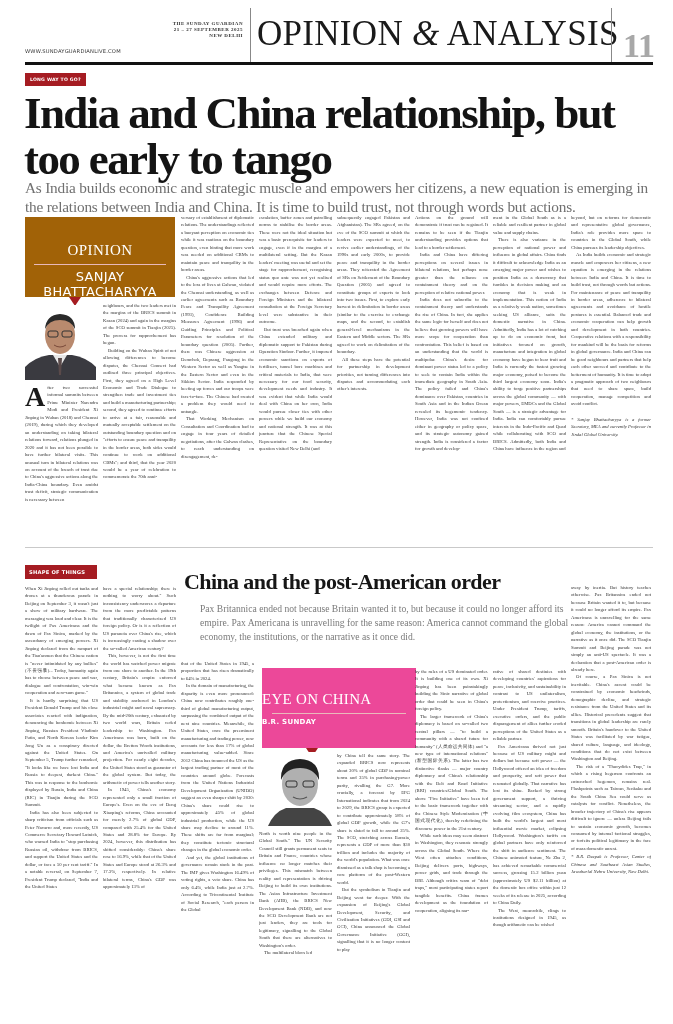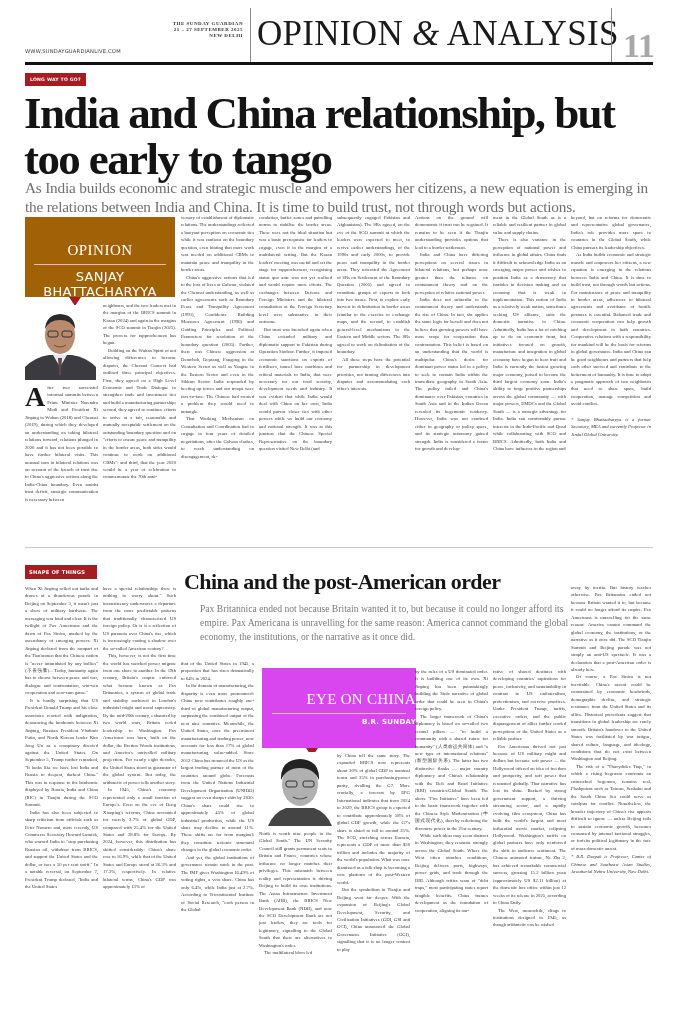--- a/index.html
+++ b/index.html
@@ -36,21 +36,21 @@
   .bio { font-style: italic; margin-top: 8px; text-indent: 0 !important; }
 
   
   .divider { position: absolute; left: 25px; top: 547px; width: 628px; height: 1px; background: #c9c9c9; }
 
   
   .shape-label { position: absolute; left: 25px; top: 565px; width: 72px; height: 14px; background: #a51c22; color: #fff; font-family: "DejaVu Sans", sans-serif; font-size: 5.2px; line-height: 14px; font-weight: bold; padding-left: 4px; letter-spacing: 0.2px; }
   .headline2 { position: absolute; left: 184px; top: 566px; width: 380px; font-size: 22px; line-height: 32px; color: #161616; letter-spacing: -0.6px; white-space: nowrap; }
   .deck2 { position: absolute; left: 200px; top: 602px; width: 375px; font-size: 9.6px; line-height: 14px; color: #7a7a7a; }
 
-  .eye-box { position: absolute; left: 262px; top: 668px; width: 154px; height: 80px; background: #d946ef; color: #fff; text-align: right; }
+  .eye-box { position: absolute; left: 262px; top: 668px; width: 154px; height: 80px; background: #ec4899; color: #fff; text-align: left; }
   .eye-box::after { content: ""; position: absolute; left: 44px; bottom: -9px; border-left: 6px solid transparent; border-right: 6px solid transparent; border-top: 9px solid #a51c22; }
   .eye-box .label { font-size: 15px; line-height: 18px; letter-spacing: 0.3px; margin-top: 22px; display: block; }
   .eye-box .rule { width: 134px; height: 1px; background: #e9b9bb; margin: 5px auto 4px; }
   .eye-box .author { font-family: "DejaVu Sans", sans-serif; font-size: 7px; font-weight: bold; letter-spacing: 0.3px; display: block; }
   .portrait2 { position: absolute; left: 264px; top: 752px; width: 72px; height: 74px; }
 </style>
 </head>
 <body>
 
 <header class="masthead">

